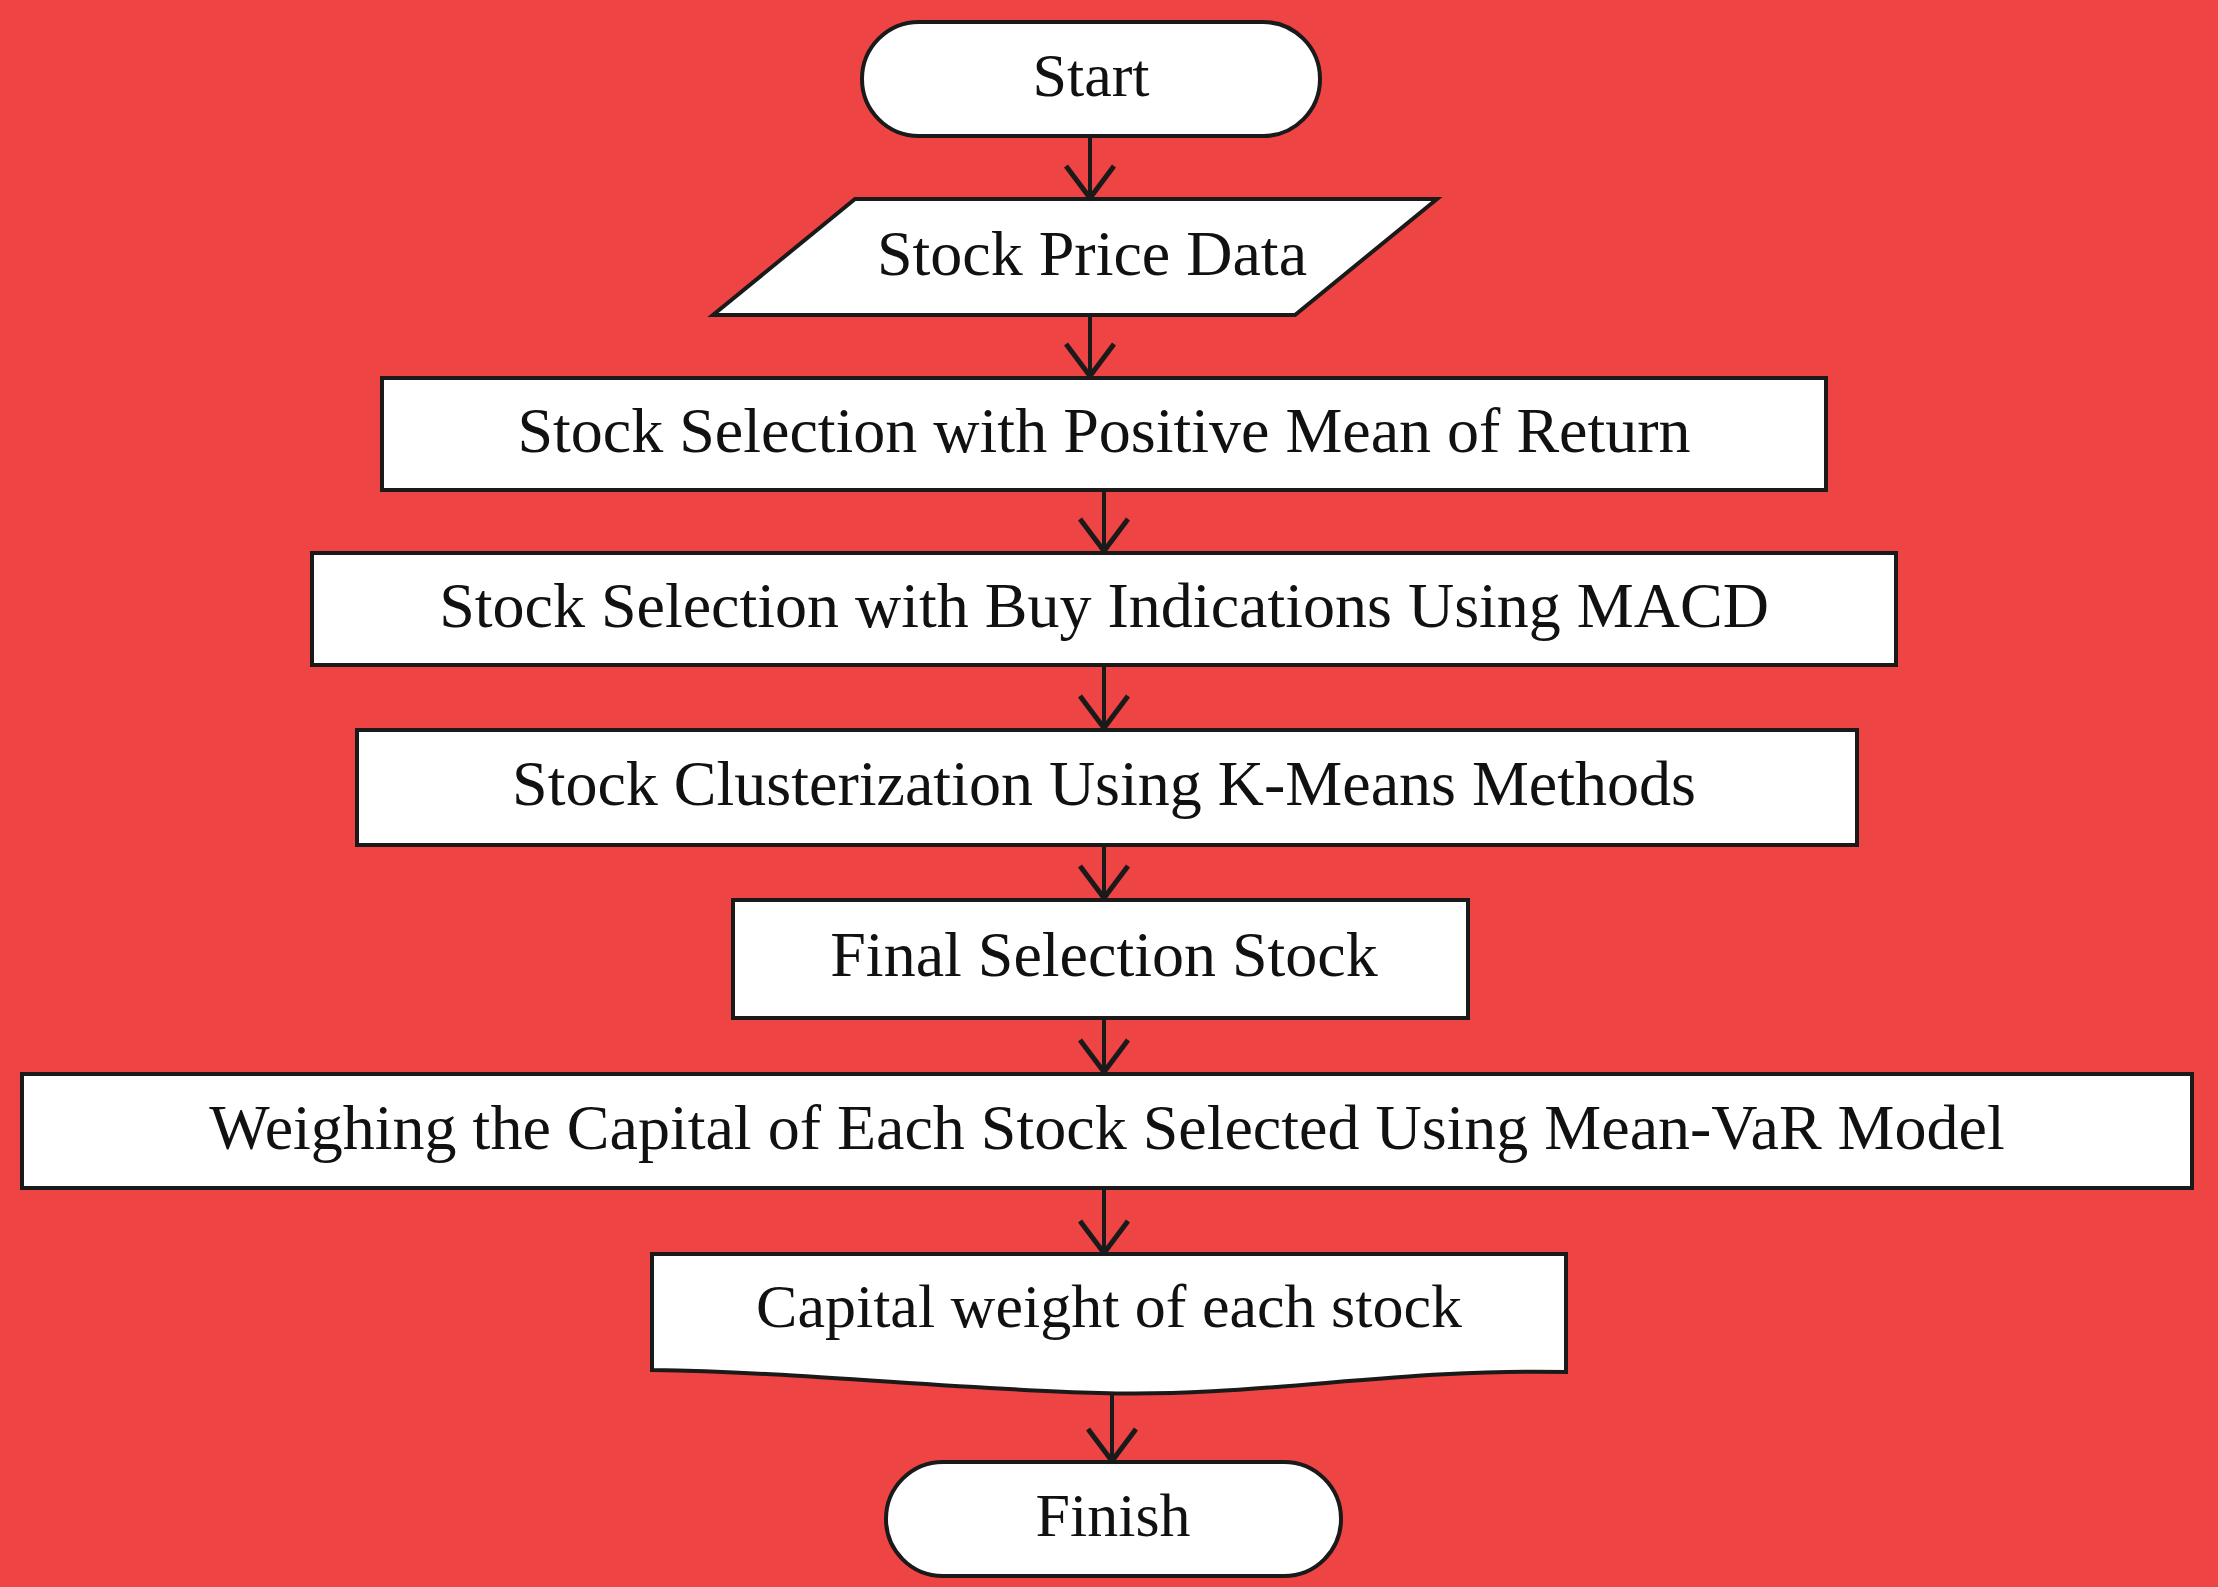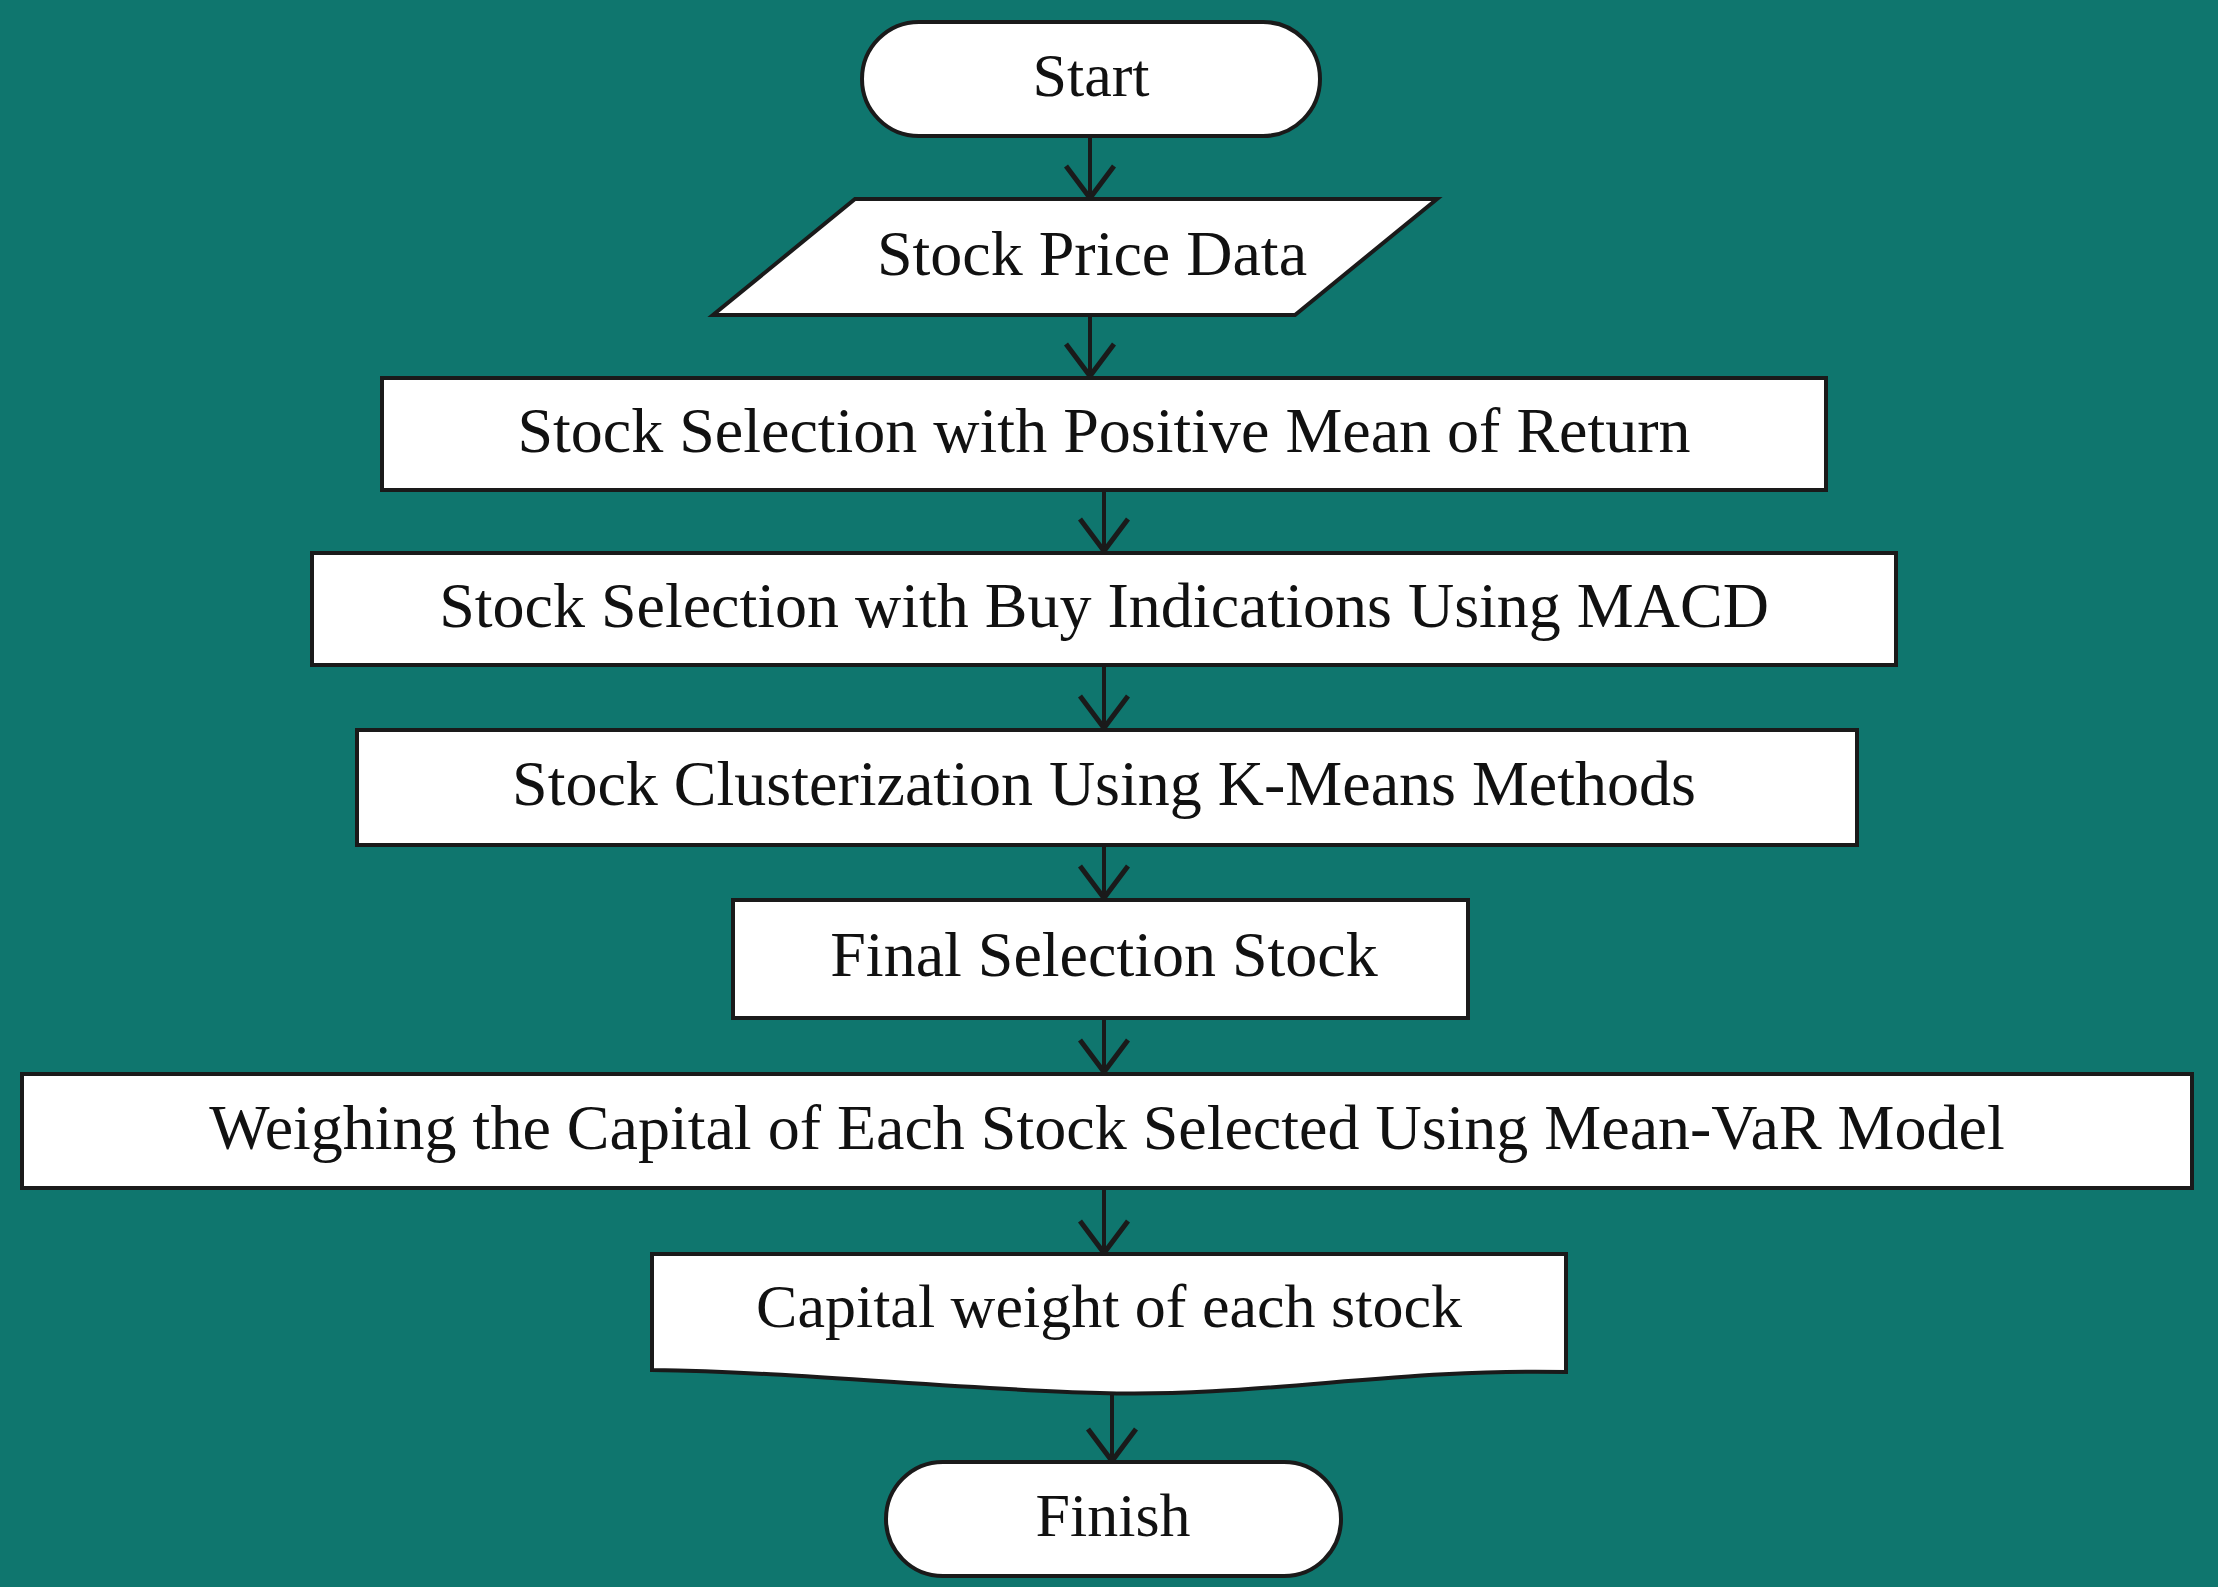--- a/index.html
+++ b/index.html
@@ -8,21 +8,21 @@
     padding: 0;
     background: #ffffff;
   }
   body {
     font-family: "Liberation Serif", "DejaVu Serif", serif;
   }
   #flow-root {
     position: relative;
     width: 2218px;
     height: 1587px;
-    background: #0f766e;
+    background: #ef4444;
     overflow: hidden;
   }
   #flow-svg {
     position: absolute;
     top: 0;
     left: 0;
     width: 2218px;
     height: 1587px;
   }
   .node-shape {

